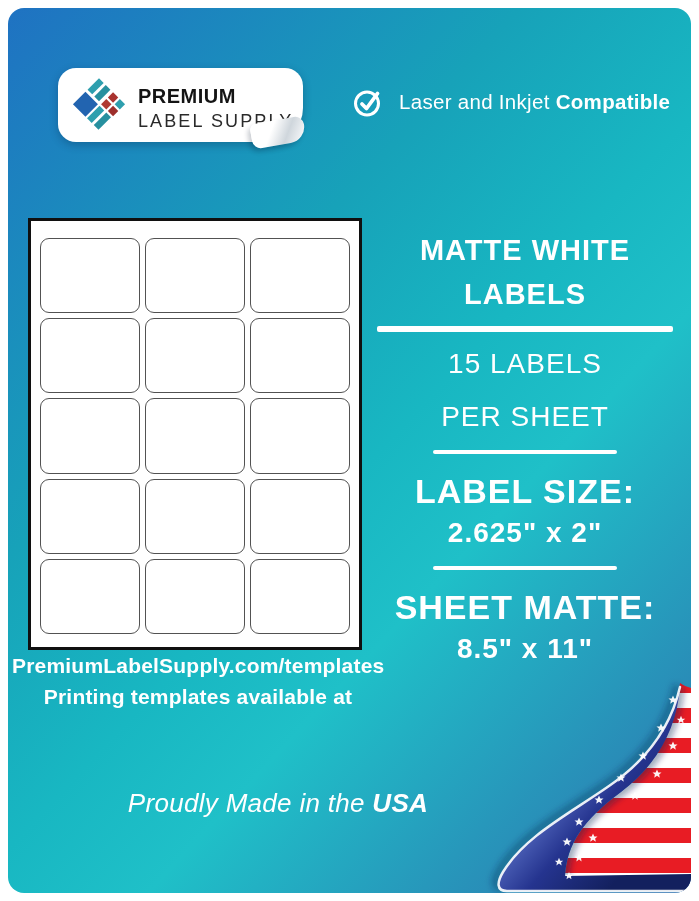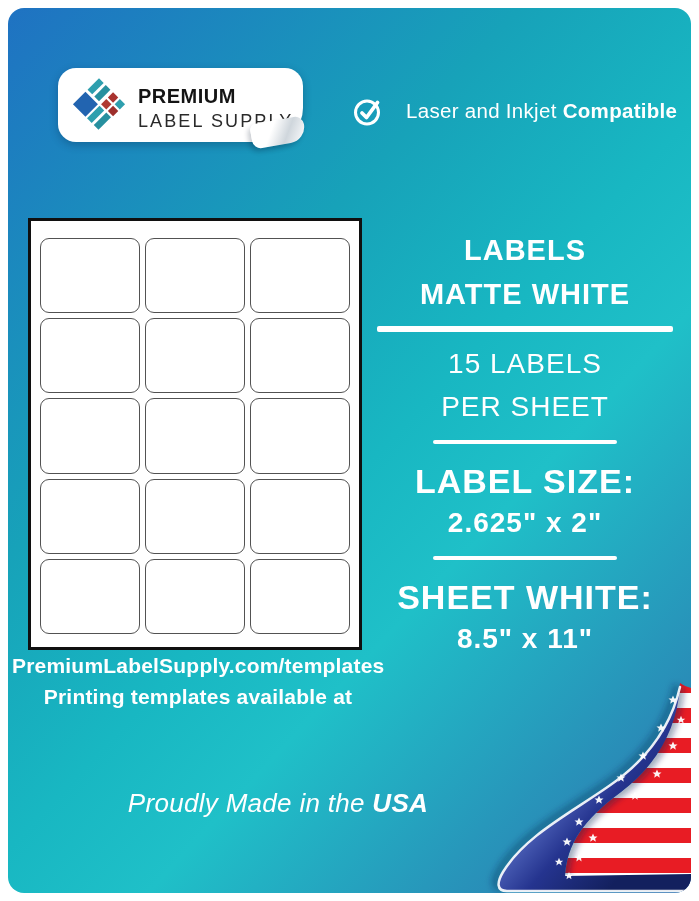--- a/index.html
+++ b/index.html
@@ -21,21 +21,21 @@
     background:linear-gradient(120deg,#ffffff 38%,#cfd6dc 66%,#f4f6f8 92%);
     border-radius:10px 14px 26px 14px;transform:rotate(-10deg);
     box-shadow:-3px 3px 5px rgba(0,20,40,.22);
   }
   .brand-mark{position:absolute;left:13px;top:8px;}
   .brand-text{position:absolute;left:80px;top:14px;width:160px;}
   .brand-line1{font-size:20px;font-weight:700;color:#141414;letter-spacing:.5px;line-height:28px;}
   .brand-line2{font-size:18px;font-weight:400;color:#2a2a2a;letter-spacing:2.1px;line-height:22px;}
   
   .compat{
-    position:absolute;left:344px;top:85px;height:36px;display:flex;align-items:center;gap:21px;color:#fff;
+    position:absolute;left:344px;top:76px;height:36px;display:flex;align-items:center;gap:14px;color:#fff;
   }
   .compat-text{font-size:20.5px;letter-spacing:.3px;}
   .compat-text strong{font-weight:700;}
   
   .sheet{
     position:absolute;left:20px;top:210px;width:334px;height:432px;box-sizing:border-box;
     background:#fff;border:3px solid #101010;padding:17px 9px 13px 9px;
   }
   .label-grid{display:grid;gap:5px;width:100%;height:100%;}
   .label-cell{background:#fff;border:1.6px solid #525252;border-radius:9px;box-sizing:border-box;}
@@ -116,30 +116,30 @@
         <div class="label-cell"></div>
       </div>
   </div>
 
   <div class="templates-note">
     <div>PremiumLabelSupply.com/templates</div>
     <div>Printing templates available at</div>
   </div>
 
   <div class="specs">
+    <div class="spec-title">MATTE WHITE</div>
     <div class="spec-title">LABELS</div>
-    <div class="spec-title">MATTE WHITE</div>
     <div class="divider-wide"></div>
     <div class="spec-count">15 LABELS</div>
-    <div class="spec-count" style="margin-top:0;">PER SHEET</div>
+    <div class="spec-count" style="margin-top:10px;">PER SHEET</div>
     <div class="divider-short"></div>
     <div class="spec-heading">LABEL SIZE:</div>
     <div class="spec-value">2.625" x 2"</div>
     <div class="divider-short"></div>
-    <div class="spec-heading">SHEET WHITE:</div>
+    <div class="spec-heading">SHEET MATTE:</div>
     <div class="spec-value">8.5" x 11"</div>
   </div>
 
   <div class="made-in">
     <span>Proudly Made in the</span>
     <strong>USA</strong>
   </div>
 
   <svg class="flag" width="210" height="215" viewBox="0 0 210 215">
     <defs>

